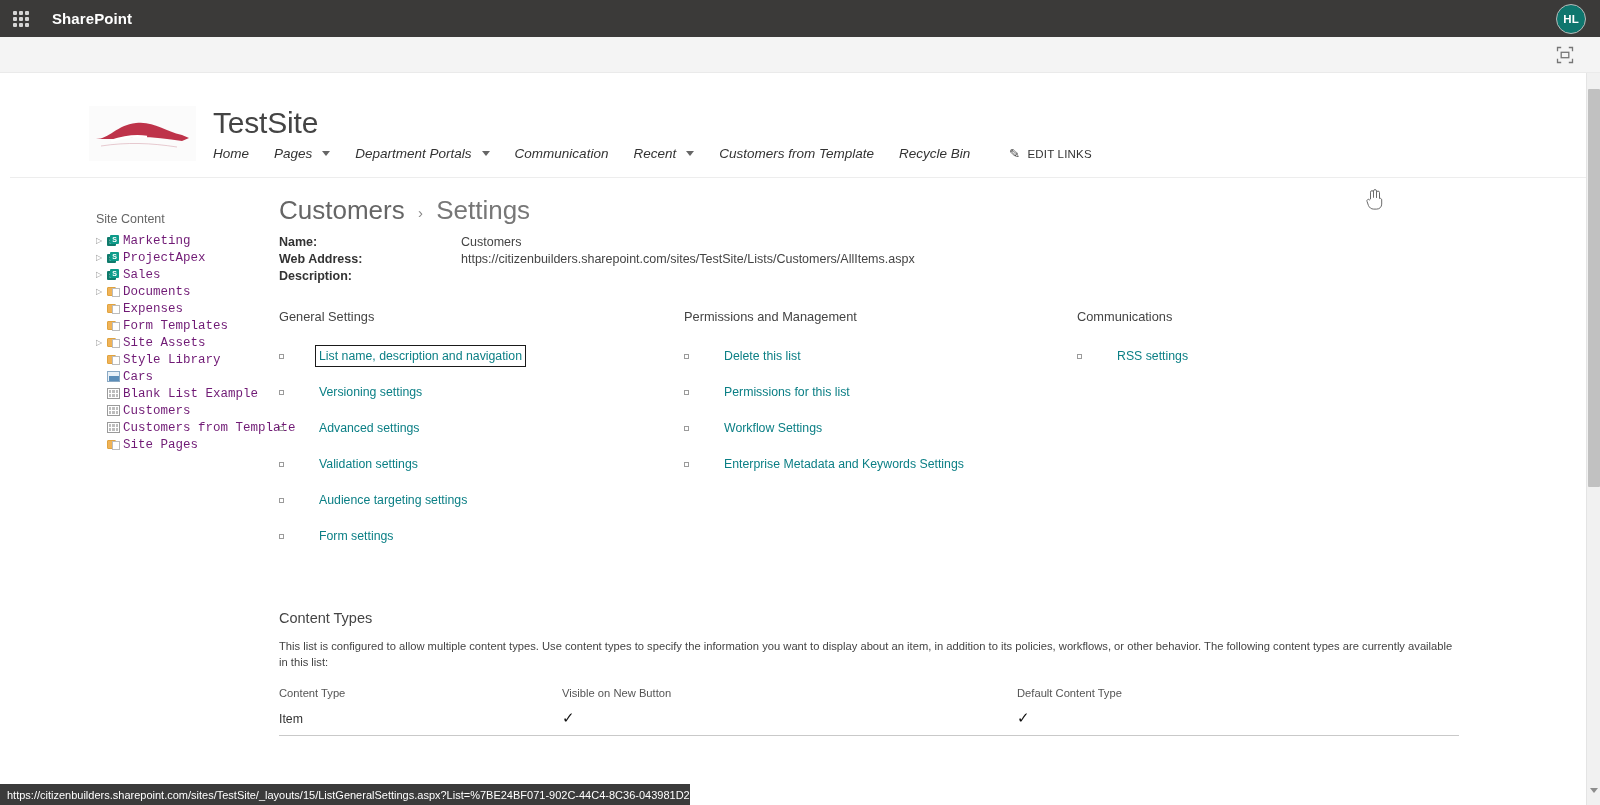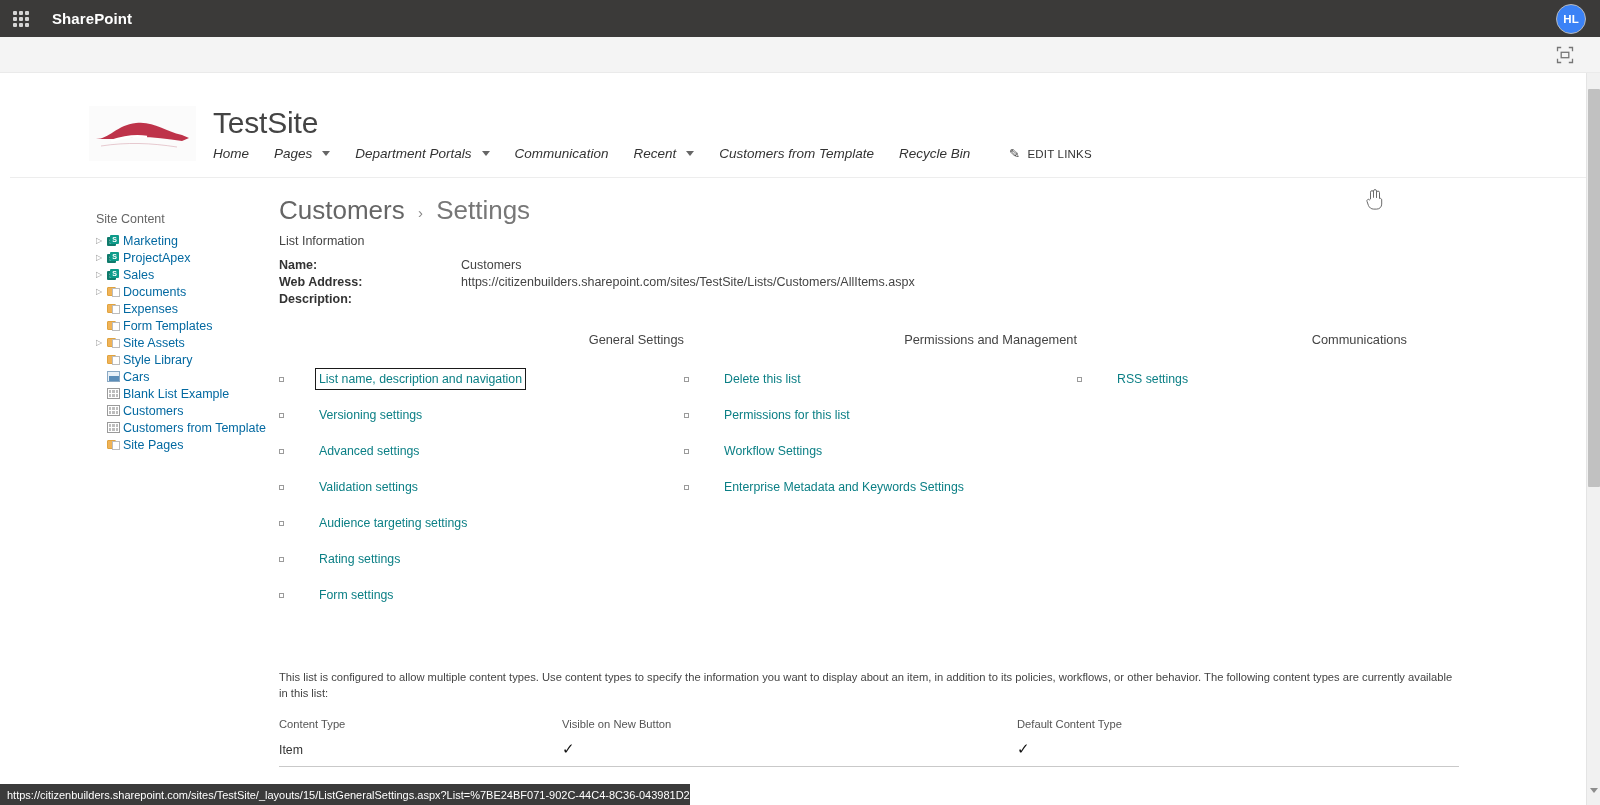--- a/index.html
+++ b/index.html
@@ -25,21 +25,21 @@
   .waffle i { display: block; background: #d6d6d6; border-radius: 1px; }
   .suite-title {
     margin-left: 20px; color: #ffffff; font-size: 15px; font-weight: bold;
     letter-spacing: 0.1px; cursor: pointer;
   }
   .suite-right { margin-left: auto; margin-right: 14px; display: flex; align-items: center; }
   .avatar {
     width: 30px; height: 30px; border-radius: 50%;
     border: 1px solid #b8b8b8; color: #ffffff; font-size: 11.5px; font-weight: bold;
     display: flex; align-items: center; justify-content: center; cursor: pointer;
-    background: #3b82f6;
+    background: #0f766e;
   }
 
   
   .focusbar {
     position: absolute; top: 37px; left: 0; width: 1600px; height: 36px;
     background: #f4f4f4; border-bottom: 1px solid #eaeaea;
   }
   .focus-icon {
     position: absolute; right: 26px; top: 9px; width: 18px; height: 18px; cursor: pointer;
   }
@@ -85,21 +85,21 @@
   .ql-head { font-size: 12.5px; color: #666666; margin-bottom: 6px; }
   .ql-item {
     display: flex; align-items: center; height: 17px; margin-bottom: 0px;
     font-size: 12.5px; cursor: pointer; white-space: nowrap;
   }
   .ql-arrow {
     width: 11px; flex: 0 0 11px; color: #999; font-size: 8px; line-height: 1;
     display: flex; align-items: center; justify-content: flex-start;
   }
   .ql-icon { width: 16px; flex: 0 0 16px; display: flex; align-items: center; }
-  .ql-label { color: #0369a1; }
+  .ql-label { color: #701a75; font-family: Liberation Mono, monospace; }
 
   
   .ic-sp { position: relative; width: 13px; height: 12px; }
   .ic-sp b {
     position: absolute; width: 9px; height: 9px; background: #008272; border-radius: 1px;
     font-size: 7px; color: #fff; text-align: center; line-height: 9px; font-weight: bold;
   }
   .ic-sp b.b1 { left: 0; top: 2px; background: #0f7b6c; }
   .ic-sp b.b2 { left: 3px; top: 0px; background: #0d9b8a; }
   .ic-folder { position: relative; width: 14px; height: 12px; }
@@ -131,21 +131,21 @@
   .pagetitle { font-size: 26px; color: #666666; font-weight: 300; margin-bottom: 8px; }
   .pagetitle .crumb-link { color: #666666; cursor: pointer; }
   .pagetitle .sep { font-size: 15px; color: #888; margin: 0 6px; vertical-align: middle; }
   .pagetitle .cur { color: #777777; text-align: right; }
 
   .listinfo-head { font-size: 12.5px; color: #444; margin-bottom: 9px; }
   .listinfo-row { display: flex; font-size: 12.5px; line-height: 17px; }
   .listinfo-row .lbl { width: 182px; font-weight: bold; color: #333; }
   .listinfo-row .val { color: #444; }
 
-  .cols { display: flex; margin-top: 24px; text-align: right; }
+  .cols { display: flex; margin-top: 24px; }
   .col-gen { width: 405px; }
   .col-perm { width: 393px; }
   .col-comm { width: 330px; }
   .col-head { font-size: 12.8px; color: #444444; margin-bottom: 25px; }
 
   .linkrow { display: flex; align-items: flex-start; margin-bottom: 22px; position: relative; gap: 26px; }
   .bullet {
     width: 5px; height: 5px; border: 1px solid #9b9b9b; background: #ffffff;
     margin-top: 5px; margin-right: 9px; flex: 0 0 5px;
   }
@@ -434,21 +434,20 @@
     </div>
 
     <div class="main">
 
       <div class="pagetitle">
         <span class="crumb-link">Customers</span>
         <span class="sep">›</span>
         <span class="cur">Settings</span>
       </div>
 
-      <div class="listinfo-head">List Information</div>
 
       <div class="listinfo-row">
         <div class="lbl">Name:</div>
         <div class="val">Customers</div>
       </div>
       <div class="listinfo-row">
         <div class="lbl">Web Address:</div>
         <div class="val">https://citizenbuilders.sharepoint.com/sites/TestSite/Lists/Customers/AllItems.aspx</div>
       </div>
       <div class="listinfo-row">
@@ -476,24 +475,20 @@
           <div class="linkrow">
             <span class="bullet"></span>
             <span class="slink">Validation settings</span>
           </div>
           <div class="linkrow">
             <span class="bullet"></span>
             <span class="slink">Audience targeting settings</span>
           </div>
           <div class="linkrow">
             <span class="bullet"></span>
-            <span class="slink">Rating settings</span>
-          </div>
-          <div class="linkrow">
-            <span class="bullet"></span>
             <span class="slink">Form settings</span>
           </div>
         </div>
 
         <div class="col-perm">
           <div class="col-head">Permissions and Management</div>
 
           <div class="linkrow">
             <span class="bullet"></span>
             <span class="slink">Delete this list</span>
@@ -515,20 +510,21 @@
         <div class="col-comm">
           <div class="col-head">Communications</div>
           <div class="linkrow">
             <span class="bullet"></span>
             <span class="slink">RSS settings</span>
           </div>
         </div>
       </div>
 
       <div class="ct-section">
+        <div class="sec-head">Content Types</div>
         <div class="sec-desc">This list is configured to allow multiple content types. Use content types to specify the information you want to display about an item, in addition to its policies, workflows, or other behavior. The following content types are currently available in this list:</div>
 
         <div class="cttable">
           <div class="ct-hrow">
             <div class="c1">Content Type</div>
             <div class="c2">Visible on New Button</div>
             <div class="c3">Default Content Type</div>
           </div>
           <div class="ct-row">
             <div class="c1">Item</div>

